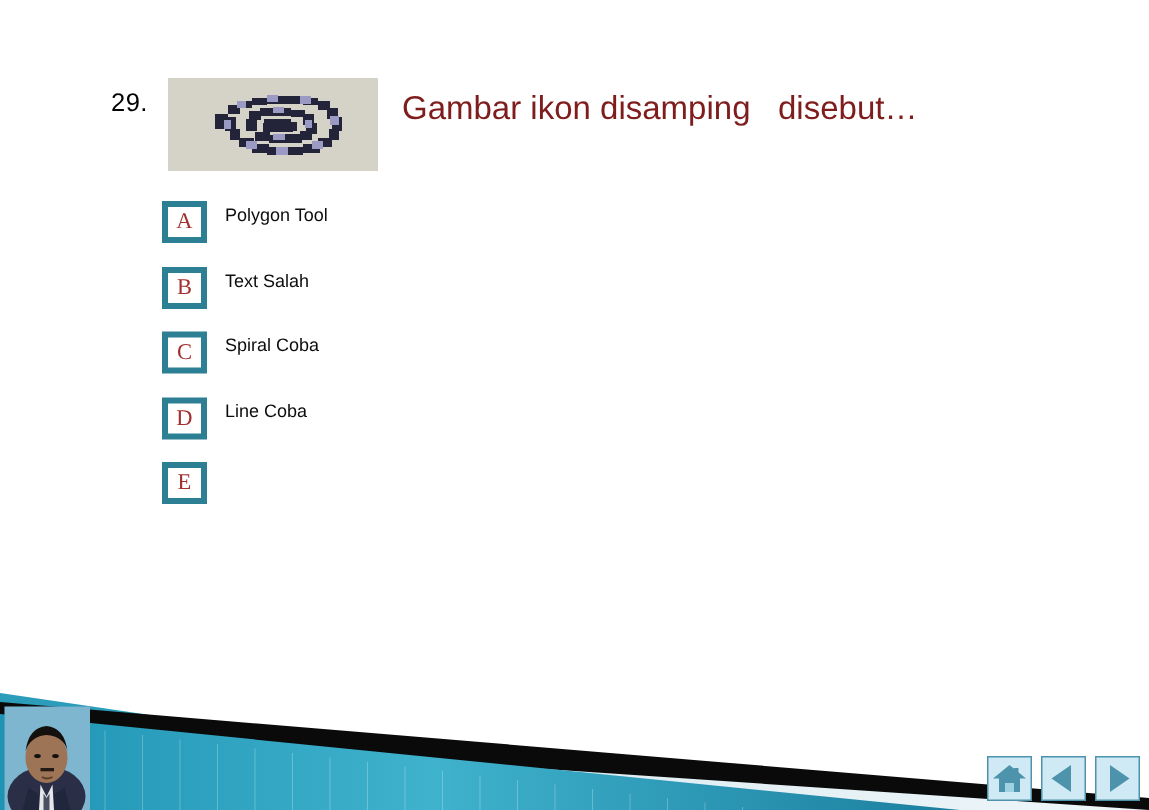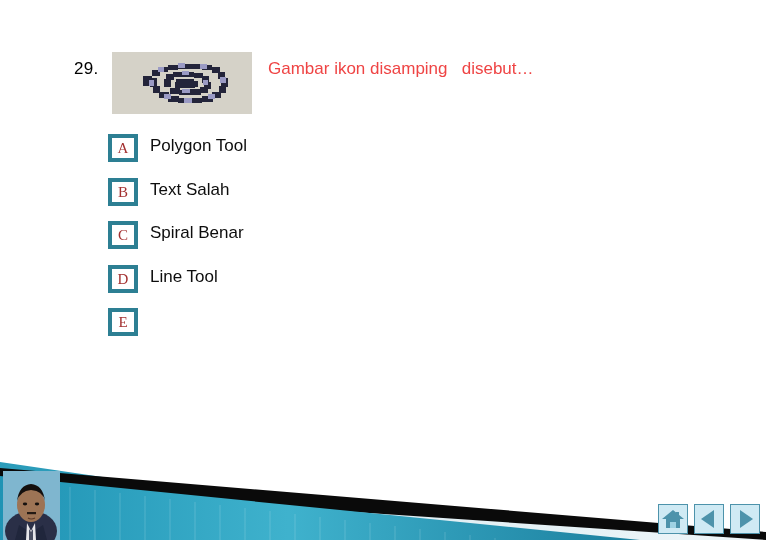--- a/index.html
+++ b/index.html
@@ -50,22 +50,22 @@
   #icon-thumb svg {
     display: block;
     width: 140px;
     height: 62px;
   }
 
   #question-text {
     position: absolute;
     left: 268px;
     top: 7px;
-    font-size: 17px;
-    color: #ef4444;
+    font-size: 22px;
+    color: #7f1d1d;
     white-space: pre;
   }
 
   
   #options {
     position: absolute;
     left: 108px;
     top: 134px;
     width: 520px;
   }
@@ -88,21 +88,21 @@
     font-size: 15px;
     line-height: 20px;
     text-align: center;
     font-family: "Liberation Serif", serif;
   }
 
   .option-label {
     position: absolute;
     left: 42px;
     top: 2px;
-    font-size: 17px;
+    font-size: 12px;
     color: #0d0d0d;
     white-space: pre;
   }
 
   
   #banner {
     position: absolute;
     left: 0;
     bottom: 0;
     width: 766px;
@@ -276,26 +276,26 @@
       <div class="option-label">Polygon Tool</div>
     </div>
 
     <div class="option-row">
       <div class="option-key">B</div>
       <div class="option-label">Text Salah</div>
     </div>
 
     <div class="option-row">
       <div class="option-key">C</div>
-      <div class="option-label">Spiral Benar</div>
+      <div class="option-label">Spiral Coba</div>
     </div>
 
     <div class="option-row">
       <div class="option-key">D</div>
-      <div class="option-label">Line Tool</div>
+      <div class="option-label">Line Coba</div>
     </div>
 
     <div class="option-row">
       <div class="option-key">E</div>
     </div>
   </div>
 
   <div id="banner">
     <svg viewBox="0 0 766 108" xmlns="http://www.w3.org/2000/svg" preserveAspectRatio="none">
       <defs>

